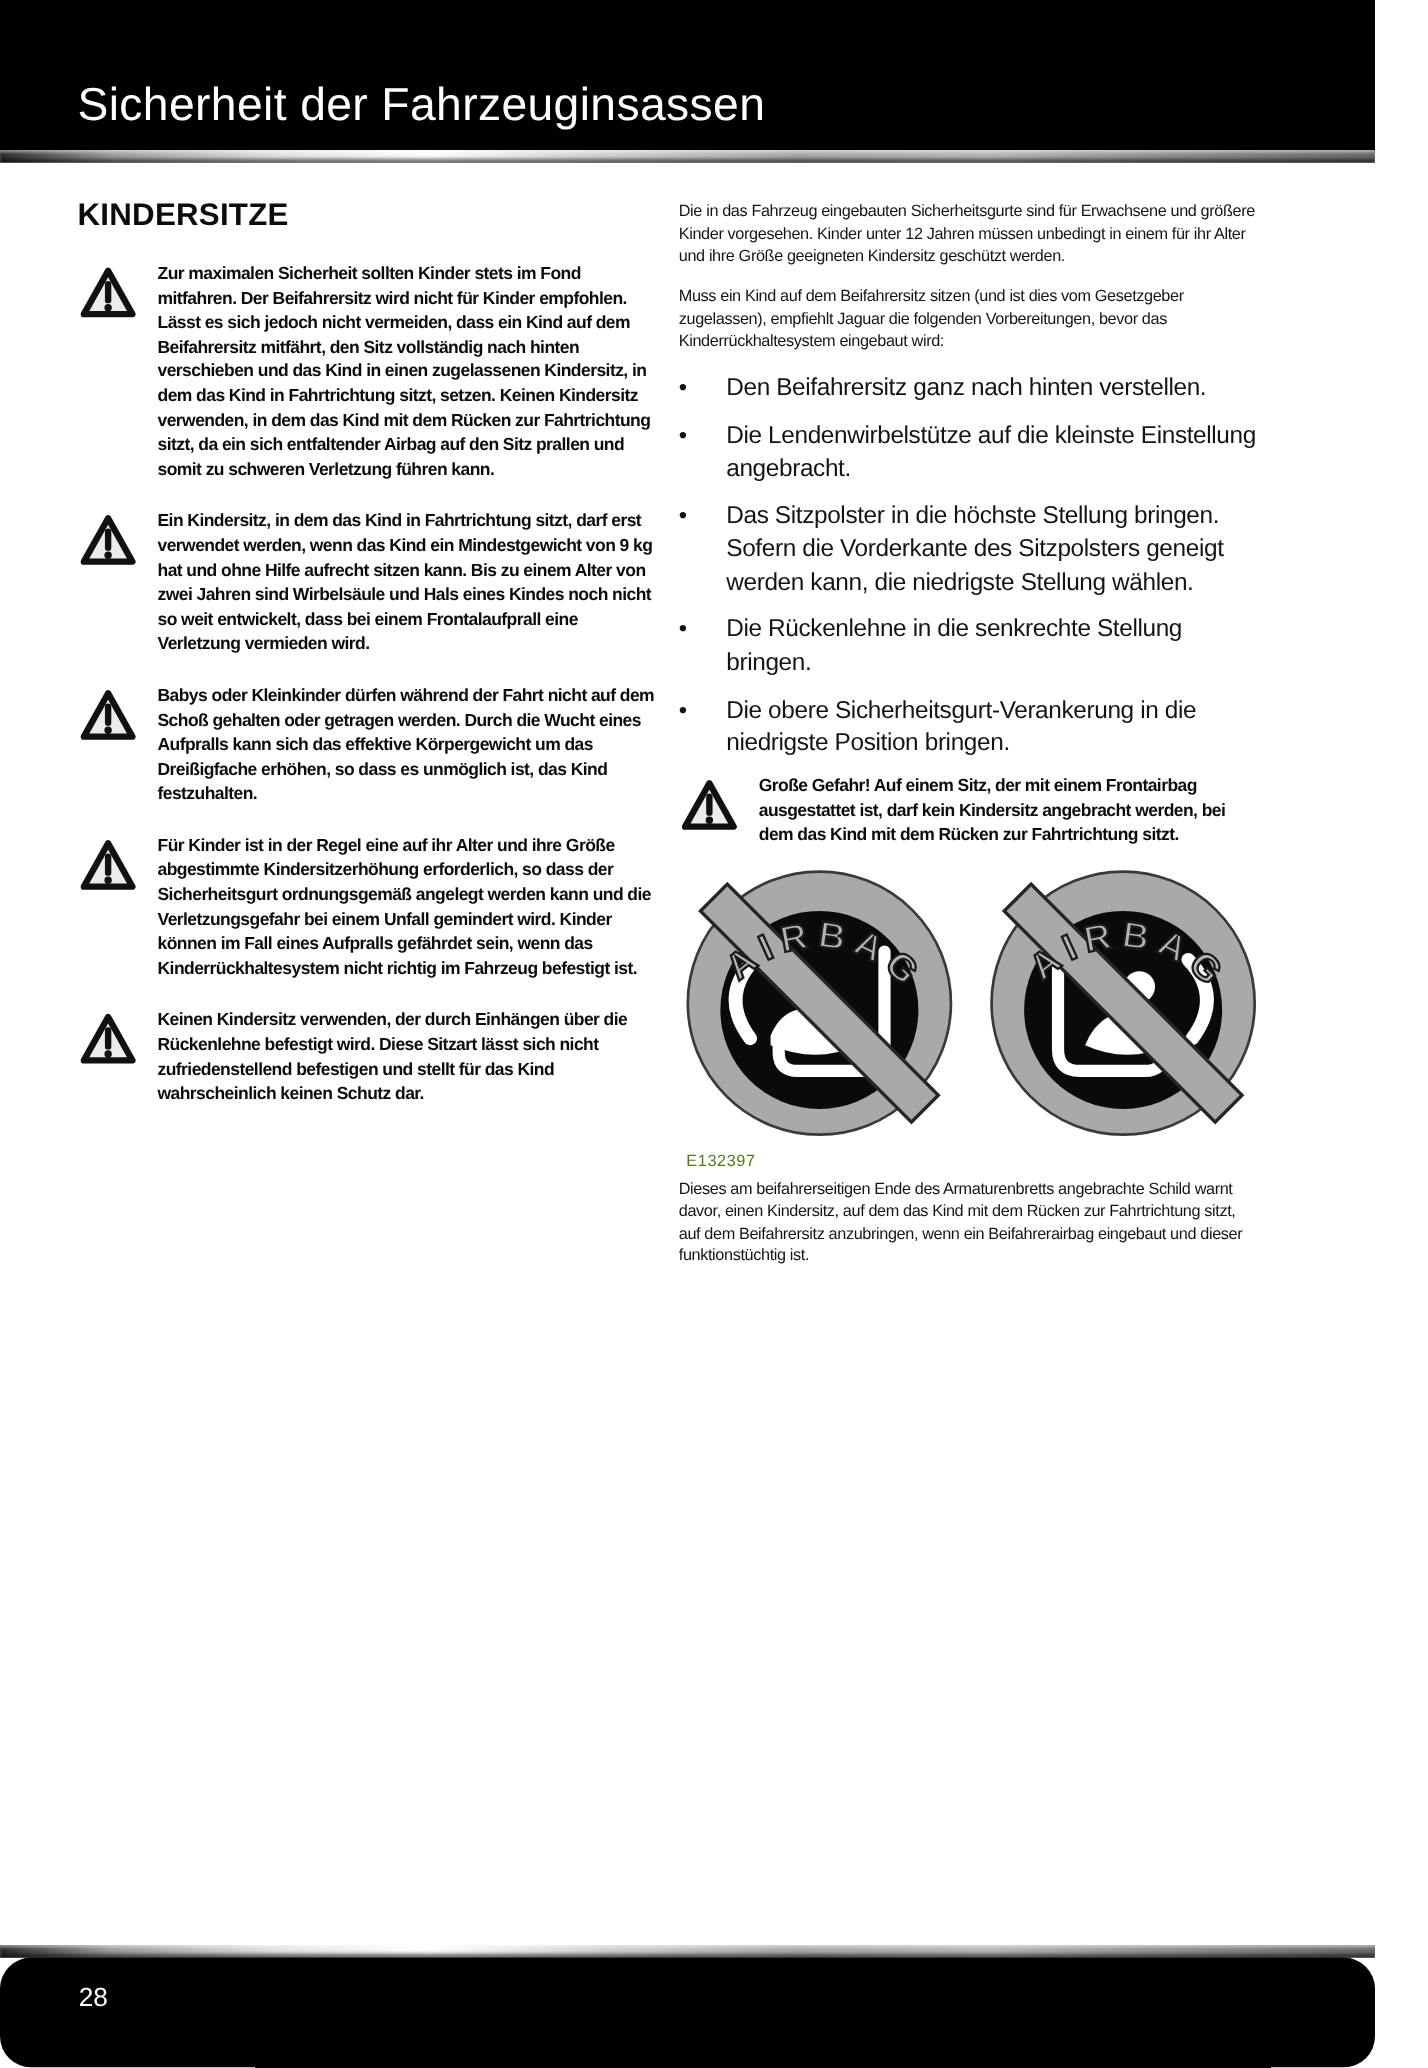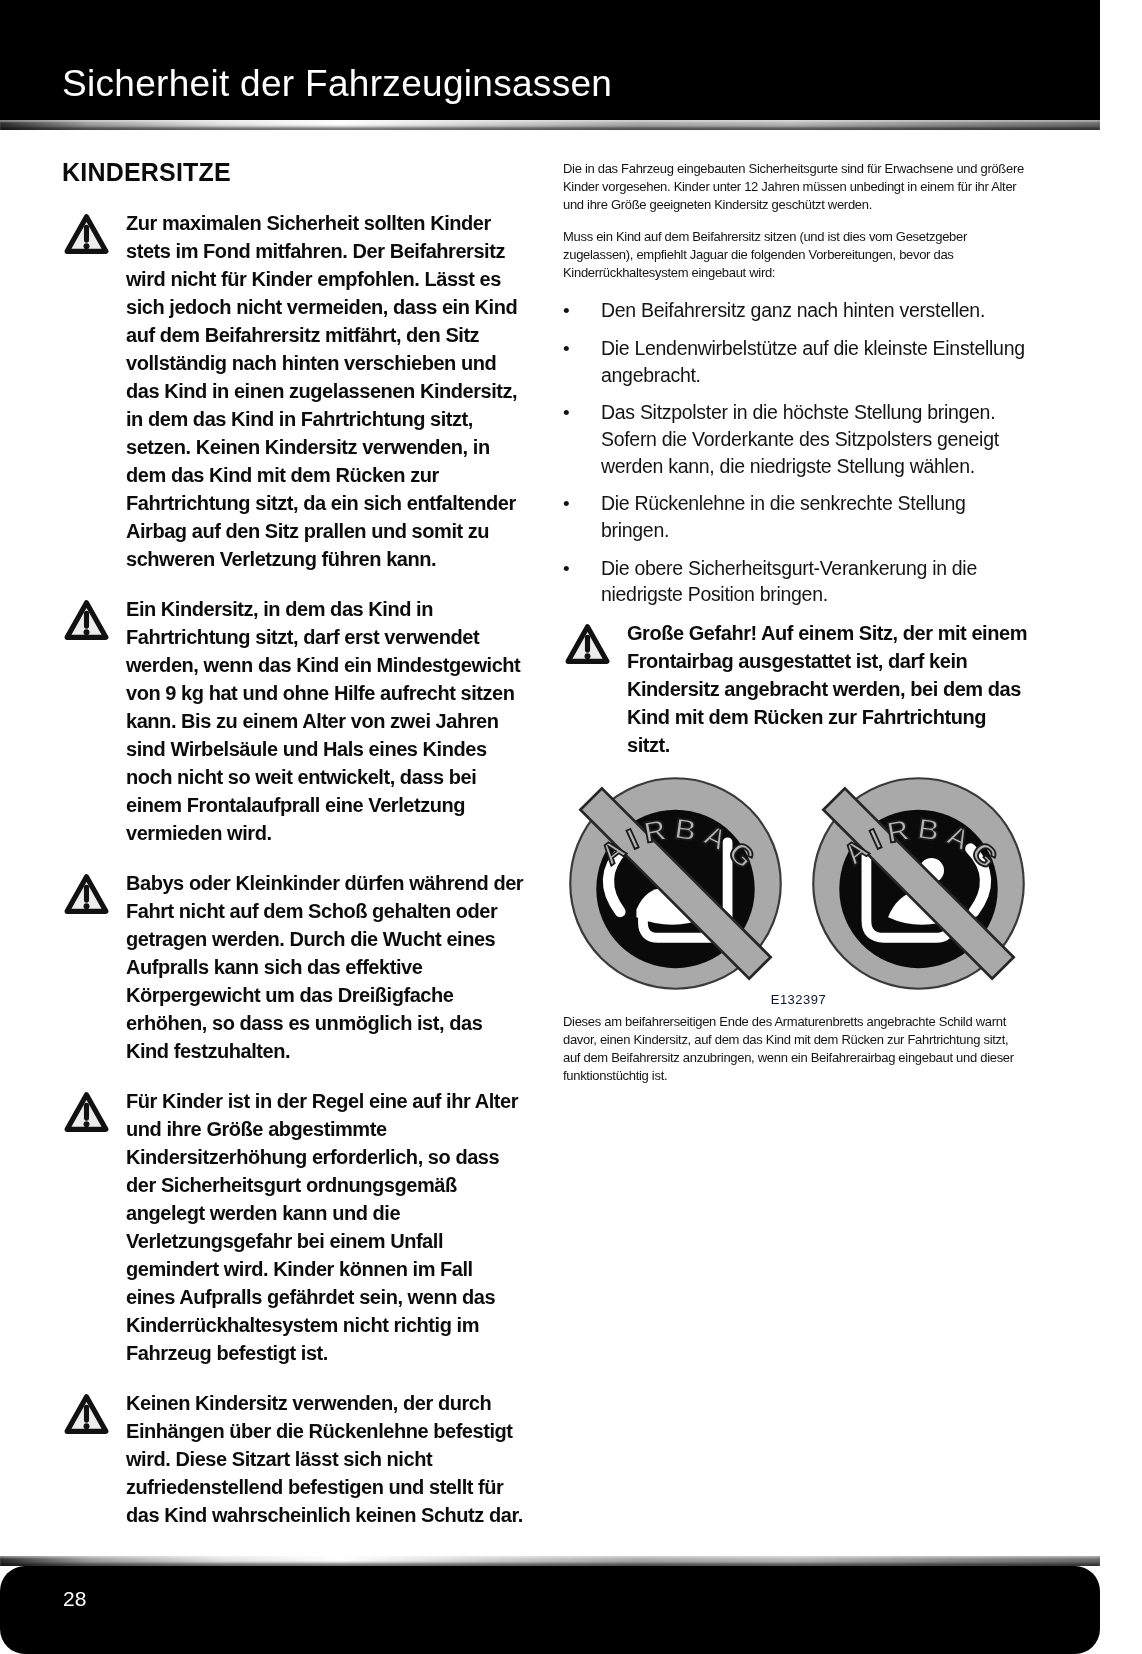--- a/index.html
+++ b/index.html
@@ -26,58 +26,58 @@
     height:10px;flex:0 0 auto;
     background:linear-gradient(90deg,
       #2c2c2c 0%, #9d9d9d 8%, #e3e3e3 20%, #ffffff 31%,
       #d2d2d2 44%, #a9a9a9 58%, #b8b8b8 72%, #8e8e8e 86%, #6b6b6b 100%);
     box-shadow:inset 0 2px 2px rgba(255,255,255,.45), inset 0 -3px 3px rgba(0,0,0,.55);
   }
 
   
   .content{
     flex:1 1 auto;
-    display:flex;gap:38px;
+    display:flex;gap:18px;
     padding:26px 52px 0 62px;
     box-sizing:border-box;
   }
   .col-left{width:463px;flex:0 0 463px;}
   .col-right{width:465px;flex:0 0 465px;padding-top:4px;}
 
   .section-heading{
     font-size:25px;font-weight:700;letter-spacing:.2px;
     margin:2px 0 22px 0;color:#0c0c0c;
   }
 
   .warn-block{display:flex;margin:0 0 22px 0;}
   .warn-icon{flex:0 0 64px;padding-top:3px;}
   .warn-icon svg{width:49px;height:45px;display:block;}
   .warn-text{
-    flex:1 1 auto;font-weight:700;font-size:20px;line-height:1.4;
+    flex:1 1 auto;font-weight:700;font-size:14px;line-height:1.4;
     letter-spacing:-0.45px;color:#0c0c0c;
   }
 
   p.body{
     margin:0 0 15px 0;font-size:13px;line-height:1.37;
     letter-spacing:-0.3px;color:#141414;
   }
   .bullet-list{margin:2px 0 6px 0;}
   .bullet-item{display:flex;margin:0 0 11px 0;}
   .bullet-dot{flex:0 0 38px;font-size:19px;line-height:1.37;padding-top:1px;}
   .bullet-text{
     flex:1 1 auto;font-size:19.5px;line-height:1.37;letter-spacing:-0.3px;color:#141414;
   }
 
   .warn-block.right{margin-top:6px;margin-bottom:10px;}
 
   .airbag-figure{margin:16px 0 6px 0;}
   .airbag-row{display:flex;gap:26px;align-items:flex-start;padding-left:4px;}
   .airbag-row svg{width:217px;height:217px;display:block;}
   .figure-label{
-    font-size:13px;color:#0f172a;letter-spacing:.5px;margin:0 0 0 6px;text-align:center;
+    font-size:13px;color:#4d7c0f;letter-spacing:.5px;margin:10px 0 0 6px;
   }
   .bottom-para{margin-top:22px;}
 
   
   .footer-bar{
     height:88px;background:#000;flex:0 0 auto;border-radius:25px;
   }
   .page-number{
     color:#fff;font-size:21px;padding:22px 0 0 63px;line-height:1;
   }

